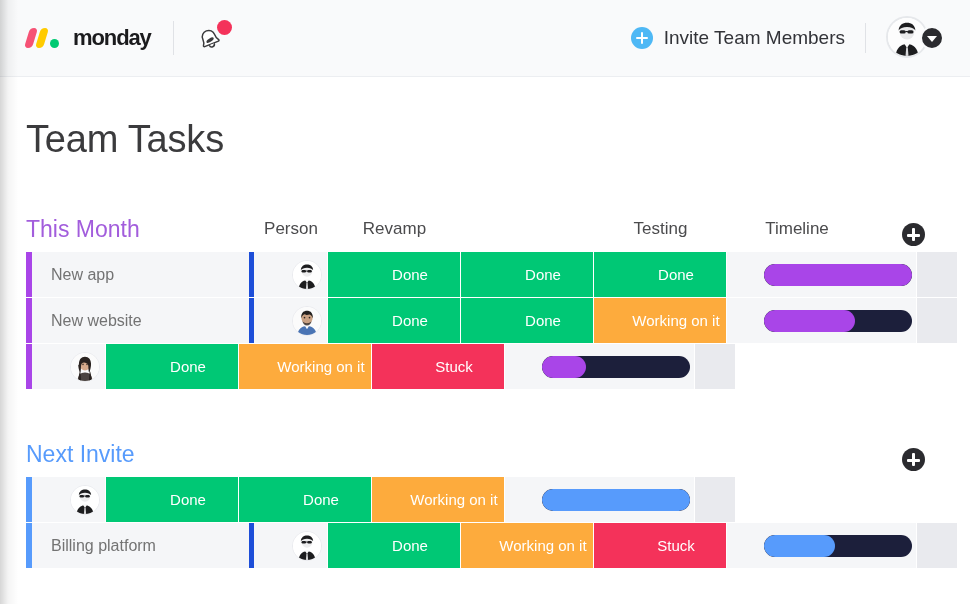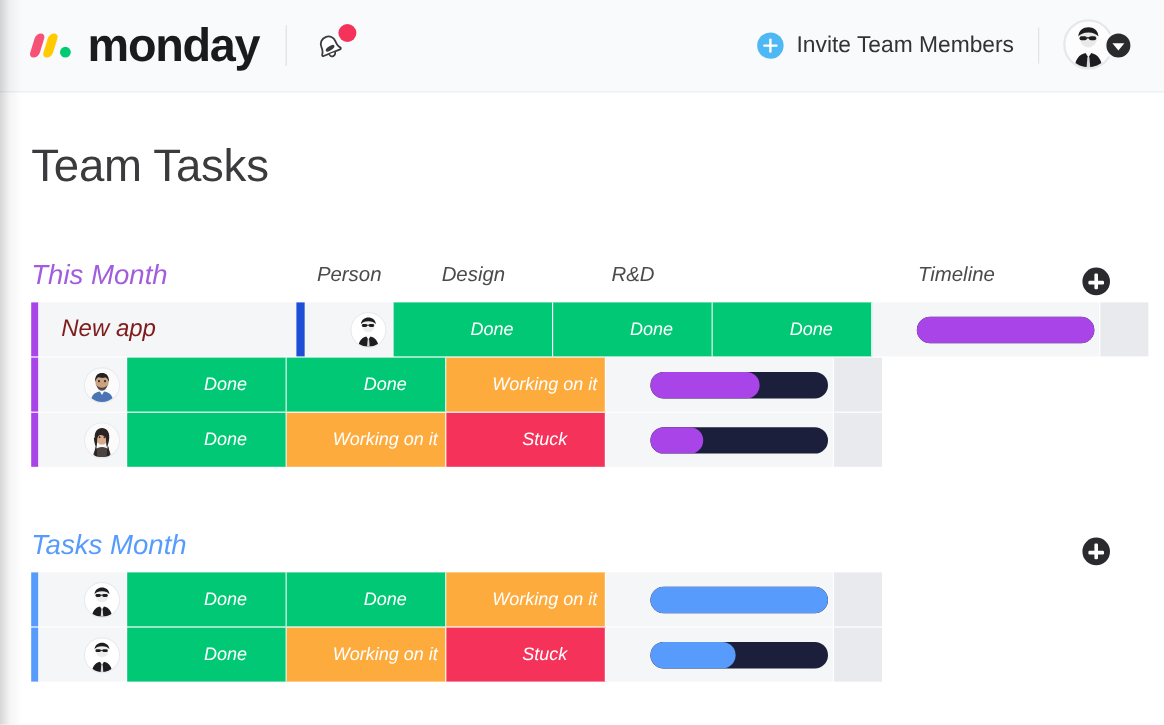--- a/index.html
+++ b/index.html
@@ -51,21 +51,21 @@
     position: absolute;
     bottom: 3px;
     width: 8px;
     border-radius: 4px;
     transform: skewX(-17deg);
   }
   .lb1 { left: 1px;  height: 20px; background: #f65275; }
   .lb2 { left: 12px; height: 20px; background: #ffcb00; }
   .lb3 { left: 24px; height: 9px;  background: #00ca72; border-radius: 50%; transform: none; width: 9px; bottom: 3px;}
   .logo-word {
-    font-size: 39px;
+    font-size: 22px;
     font-weight: bold;
     letter-spacing: -1.1px;
     color: #1b1b1d;
     line-height: 1;
   }
   .topbar-divider {
     width: 1px; height: 34px;
     background: #e0e2e6;
     margin: 0 22px;
   }
@@ -165,21 +165,20 @@
     font-size: 38px;
     color: #3b3b3d;
     letter-spacing: -0.2px;
   }
 
   
   .board {
     position: absolute;
     left: 0; top: 210px;
     width: 970px;
-    font-style: italic;
   }
   .group { margin-bottom: 0; }
 
   .group-header {
     display: flex;
     align-items: center;
     height: 38px;
     position: relative;
   }
   .group-title {
@@ -244,23 +243,23 @@
     justify-content: center;
     box-sizing: border-box;
     font-size: 15px;
     padding-left: 32px;
   }
   .cell-name {
     width: 222px;
     background: #f5f6f8;
     justify-content: flex-start;
     padding-left: 19px;
-    color: #7f1d1d;
-    font-size: 20px;
-    border-right: 7px solid #1d4ed8;
+    color: #737373;
+    font-size: 16px;
+    border-right: 5px solid #1d4ed8;
   }
   .cell-person {
     width: 74px;
     background: #f5f6f8;
     border-right: 1px solid #ffffff;
   }
   .cell-status {
     width: 133px;
     color: #ffffff;
     font-size: 15px;
@@ -365,22 +364,22 @@
 
 <div class="board">
 
   <div class="group">
 
     <div class="group-header">
       <span class="group-title purple">This Month</span>
 
       <div class="col-headers">
         <span class="ch" style="left:254px; width:74px;">Person</span>
-        <span class="ch" style="left:328px; width:133px;">Design</span>
-        <span class="ch" style="left:461px; width:133px;">R&amp;D</span>
+        <span class="ch" style="left:328px; width:133px;">Revamp</span>
+        <span class="ch" style="left:594px; width:133px;">Testing</span>
         <span class="ch" style="left:702px; width:190px;">Timeline</span>
       </div>
       <div class="add-col" style="left:902px; top:13px;"></div>
     </div>
 
     <div class="rows">
 
       <div class="row">
         <div class="accent" style="background:#a945e8;"></div>
         <div class="cell cell-name">New app</div>
@@ -405,20 +404,21 @@
         <div class="cell cell-timeline">
           <div class="tl-track">
             <div class="tl-fill" style="width:100%; background:#a945e8;"></div>
           </div>
         </div>
         <div class="cell cell-tail"></div>
       </div>
 
       <div class="row">
         <div class="accent" style="background:#a945e8;"></div>
+        <div class="cell cell-name">New website</div>
         <div class="cell cell-person">
           <div class="avatar-cell">
             <svg width="28" height="28" viewBox="0 0 38 38">
               <rect width="38" height="38" fill="#fbfbfb"></rect>
               <path d="M6 38c.8-8.5 6-12.2 13-12.2S31.2 29.5 32 38z" fill="#4a74b4"></path>
               <path d="M15.3 24h7.4l-3.7 6.2z" fill="#fdfdfd"></path>
               <ellipse cx="19" cy="15" rx="7.6" ry="8.6" fill="#c9a183"></ellipse>
               <path d="M11.2 13.6c0-5.6 3.4-8.4 7.8-8.4s7.8 2.8 7.8 8.4c0 1.2-.3 1.6-.6.6-.5-1.8-1.6-3.4-3-3.8-1.7-.5-3 .5-4.8.3-1.6-.2-2.6-1-3.5-.6-1.5.6-2.8 2.4-3.2 4.2-.2 1-.5.6-.5-.7z" fill="#23211f"></path>
               <path d="M12.8 18.6c.4 3.8 3 6.6 6.2 6.6s5.8-2.8 6.2-6.6c-.5 2-3.2 3.3-6.2 3.3s-5.7-1.3-6.2-3.3z" fill="#3a3330" opacity="0.85"></path>
               <ellipse cx="15.6" cy="14.4" rx="1.1" ry="1.2" fill="#2b2520"></ellipse>
@@ -465,21 +465,21 @@
       </div>
 
     </div>
   </div>
 
   <div class="group-gap"></div>
 
   <div class="group">
 
     <div class="group-header">
-      <span class="group-title blue">Tasks Month</span>
+      <span class="group-title blue">Next Invite</span>
       <div class="add-col" style="left:902px; top:13px;"></div>
     </div>
 
     <div class="rows">
 
       <div class="row">
         <div class="accent" style="background:#579bfc;"></div>
         <div class="cell cell-person">
           <div class="avatar-cell">
             <svg width="28" height="28" viewBox="0 0 38 38">
@@ -501,20 +501,21 @@
         <div class="cell cell-timeline">
           <div class="tl-track">
             <div class="tl-fill" style="width:100%; background:#579bfc;"></div>
           </div>
         </div>
         <div class="cell cell-tail"></div>
       </div>
 
       <div class="row">
         <div class="accent" style="background:#579bfc;"></div>
+        <div class="cell cell-name">Billing platform</div>
         <div class="cell cell-person">
           <div class="avatar-cell">
             <svg width="28" height="28" viewBox="0 0 38 38">
               <rect width="38" height="38" fill="#ffffff"></rect>
               <ellipse cx="19" cy="13.5" rx="7.4" ry="8" fill="#ededee"></ellipse>
               <path d="M10.6 12.4c.4-5.2 4.1-7.6 8.4-7.6 4.4 0 8 2.4 8.4 7.6-1.4-1.9-4.4-3.4-8.4-3.4s-7 1.5-8.4 3.4z" fill="#1d1d1f"></path>
               <rect x="11.6" y="12.2" width="6.1" height="3.3" rx="1.6" fill="#1d1d1f"></rect>
               <rect x="19.4" y="12.2" width="6.1" height="3.3" rx="1.6" fill="#1d1d1f"></rect>
               <rect x="17.3" y="13" width="2.6" height="1.1" fill="#1d1d1f"></rect>
               <path d="M7.6 38c.6-8 5.4-12 11.4-12s10.8 4 11.4 12z" fill="#1d1d1f"></path>

